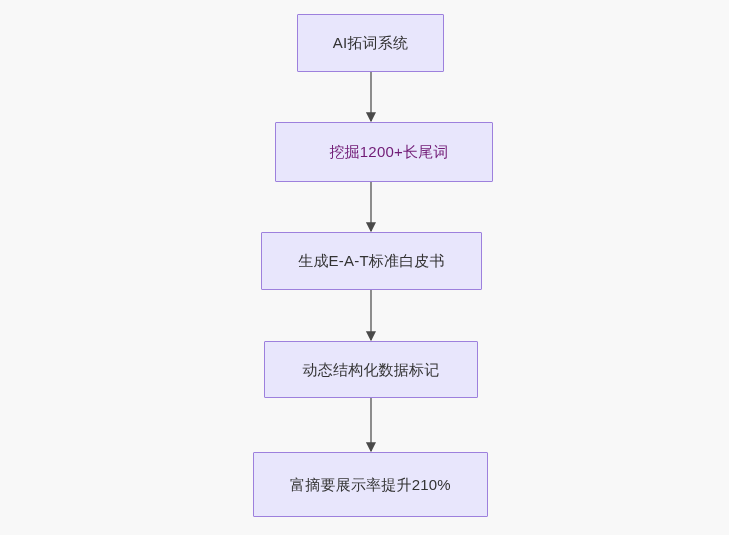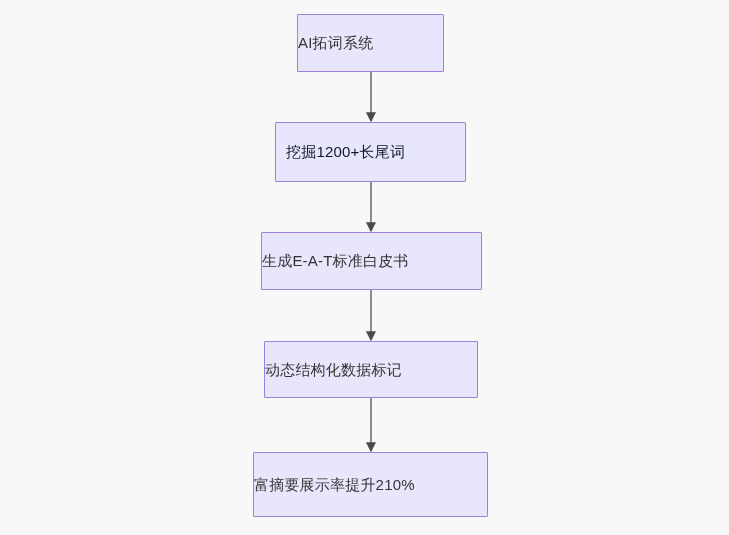--- a/index.html
+++ b/index.html
@@ -27,20 +27,21 @@
     pointer-events: none;
   }
   .node {
     position: absolute;
     box-sizing: border-box;
     background: #e8e6fc;
     border: 1.4px solid #9d80dd;
     border-radius: 1px;
     display: flex;
     align-items: center;
+    justify-content: center;
     color: #333333;
     font-size: 15px;
     line-height: 1.2;
     letter-spacing: 0.2px;
     white-space: nowrap;
     z-index: 2;
   }
 </style>
 </head>
 <body>
@@ -58,21 +59,21 @@
         <line x1="371" y1="182" x2="371" y2="231" stroke="#7a7a7a" stroke-width="1.7" marker-end="url(#arrowhead)"></line>
         <line x1="371" y1="290" x2="371" y2="340" stroke="#7a7a7a" stroke-width="1.7" marker-end="url(#arrowhead)"></line>
         <line x1="371" y1="398" x2="371" y2="451" stroke="#7a7a7a" stroke-width="1.7" marker-end="url(#arrowhead)"></line>
       </g>
   </svg>
 
   <div class="node" style="left: 297px; top: 14px; width: 147px; height: 58px; background: rgb(232, 230, 252); border-color: rgb(157, 128, 221); color: rgb(51, 51, 51);">
     <span>AI拓词系统</span>
   </div>
 
-  <div class="node" style="left: 275px; top: 122px; width: 191px; height: 60px; background: rgb(232, 230, 252); border-color: rgb(157, 128, 221); color: #0f172a; padding-left: 10px;">
+  <div class="node" style="left: 275px; top: 122px; width: 218px; height: 60px; background: rgb(232, 230, 252); border-color: rgb(157, 128, 221); color: #701a75; padding-left: 10px;">
     <span>挖掘1200+长尾词</span>
   </div>
 
   <div class="node" style="left: 264px; top: 341px; width: 214px; height: 57px; background: rgb(232, 230, 252); border-color: rgb(157, 128, 221); color: rgb(51, 51, 51);">
     <span>动态结构化数据标记</span>
   </div>
 
   <div class="node" style="left: 261px; top: 232px; width: 221px; height: 58px; background: rgb(232, 230, 252); border-color: rgb(157, 128, 221); color: rgb(51, 51, 51);">
     <span>生成E-A-T标准白皮书</span>
   </div>

